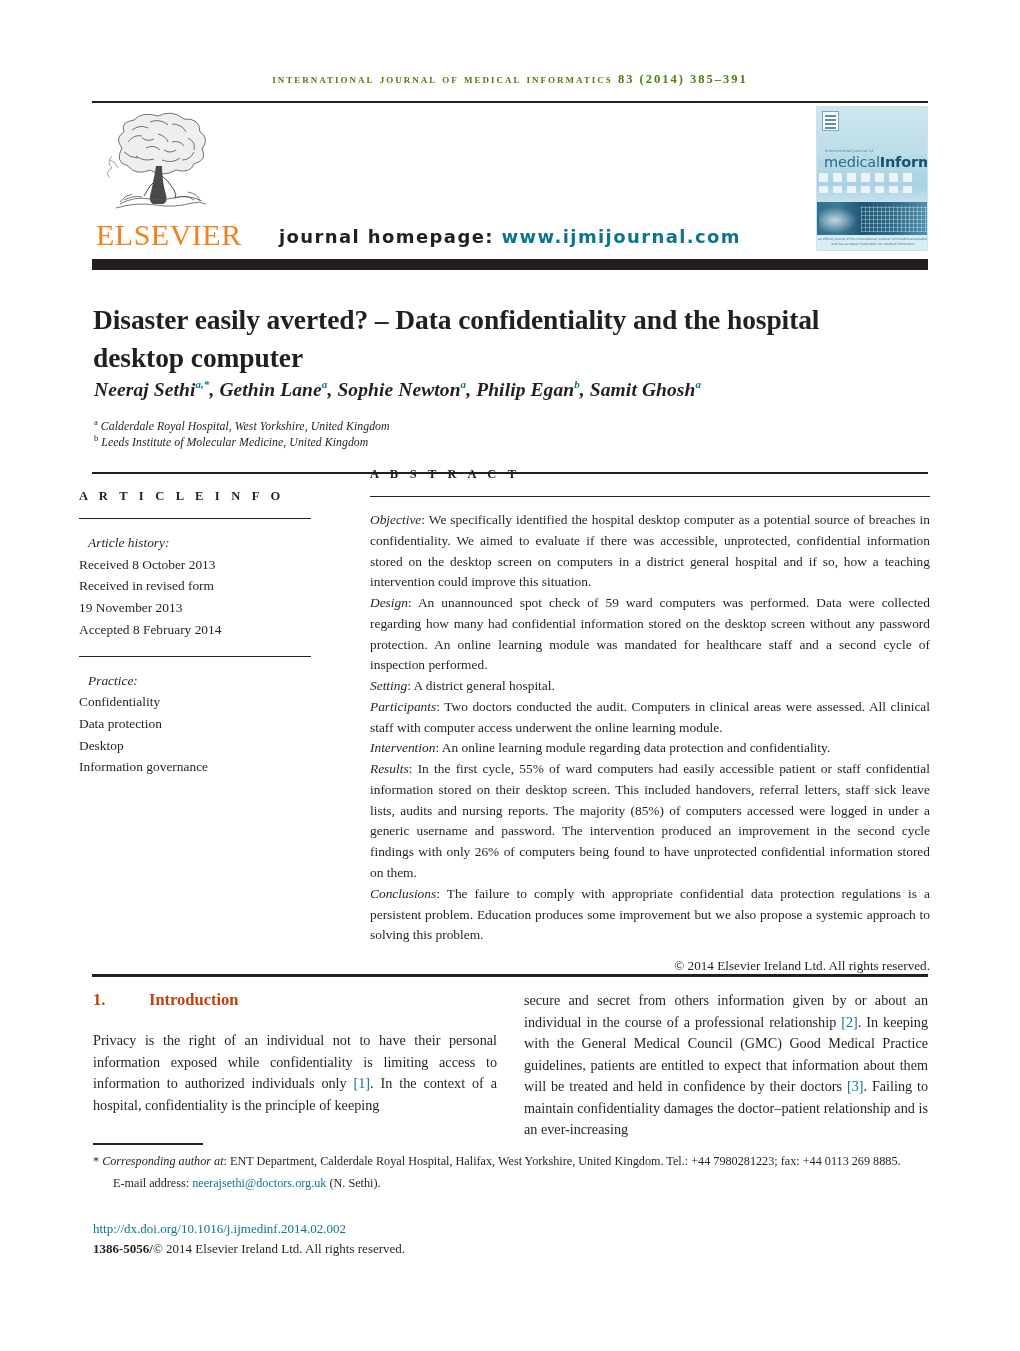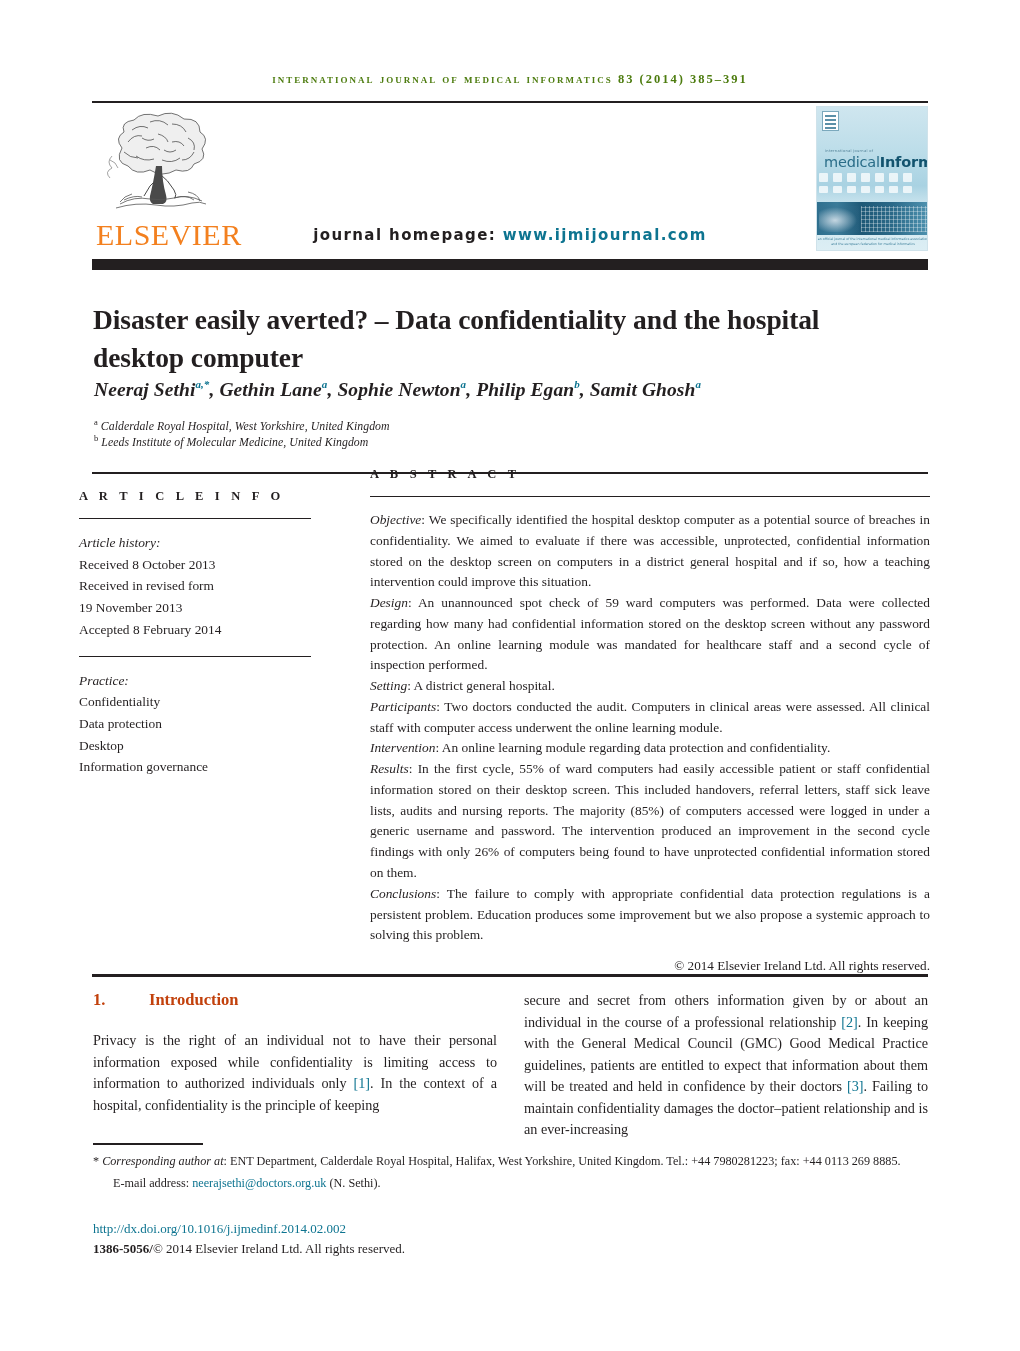--- a/index.html
+++ b/index.html
@@ -69,21 +69,21 @@
     line-height: 1;
   }
 
   
   .homepage-line {
     position: absolute;
     left: 250px; top: 226px;
     width: 520px;
     text-align: center;
     font-family: "DejaVu Sans", sans-serif;
-    font-size: 15px;
+    font-size: 18px;
     letter-spacing: 1.4px;
     font-weight: bold;
     color: #231f20;
     white-space: nowrap;
   }
   .homepage-line .url { color: #0d7490; }
 
   
   .cover {
     position: absolute;
@@ -253,21 +253,21 @@
     background: #231f20;
     margin-top: 14px;
   }
   .info-body {
     margin-top: 13px;
     font-family: "Liberation Serif", serif;
     font-size: 13.4px;
     line-height: 1.62;
     color: #231f20;
   }
-  .info-body .ital { font-style: italic; }
+  .info-body .ital { font-style: italic; margin-left: 9px; }
   .hairline2 {
     height: 1px;
     background: #231f20;
     margin-top: 15px;
   }
 
   
   .abs-col {
     position: absolute;
     left: 370px; top: 467px;

